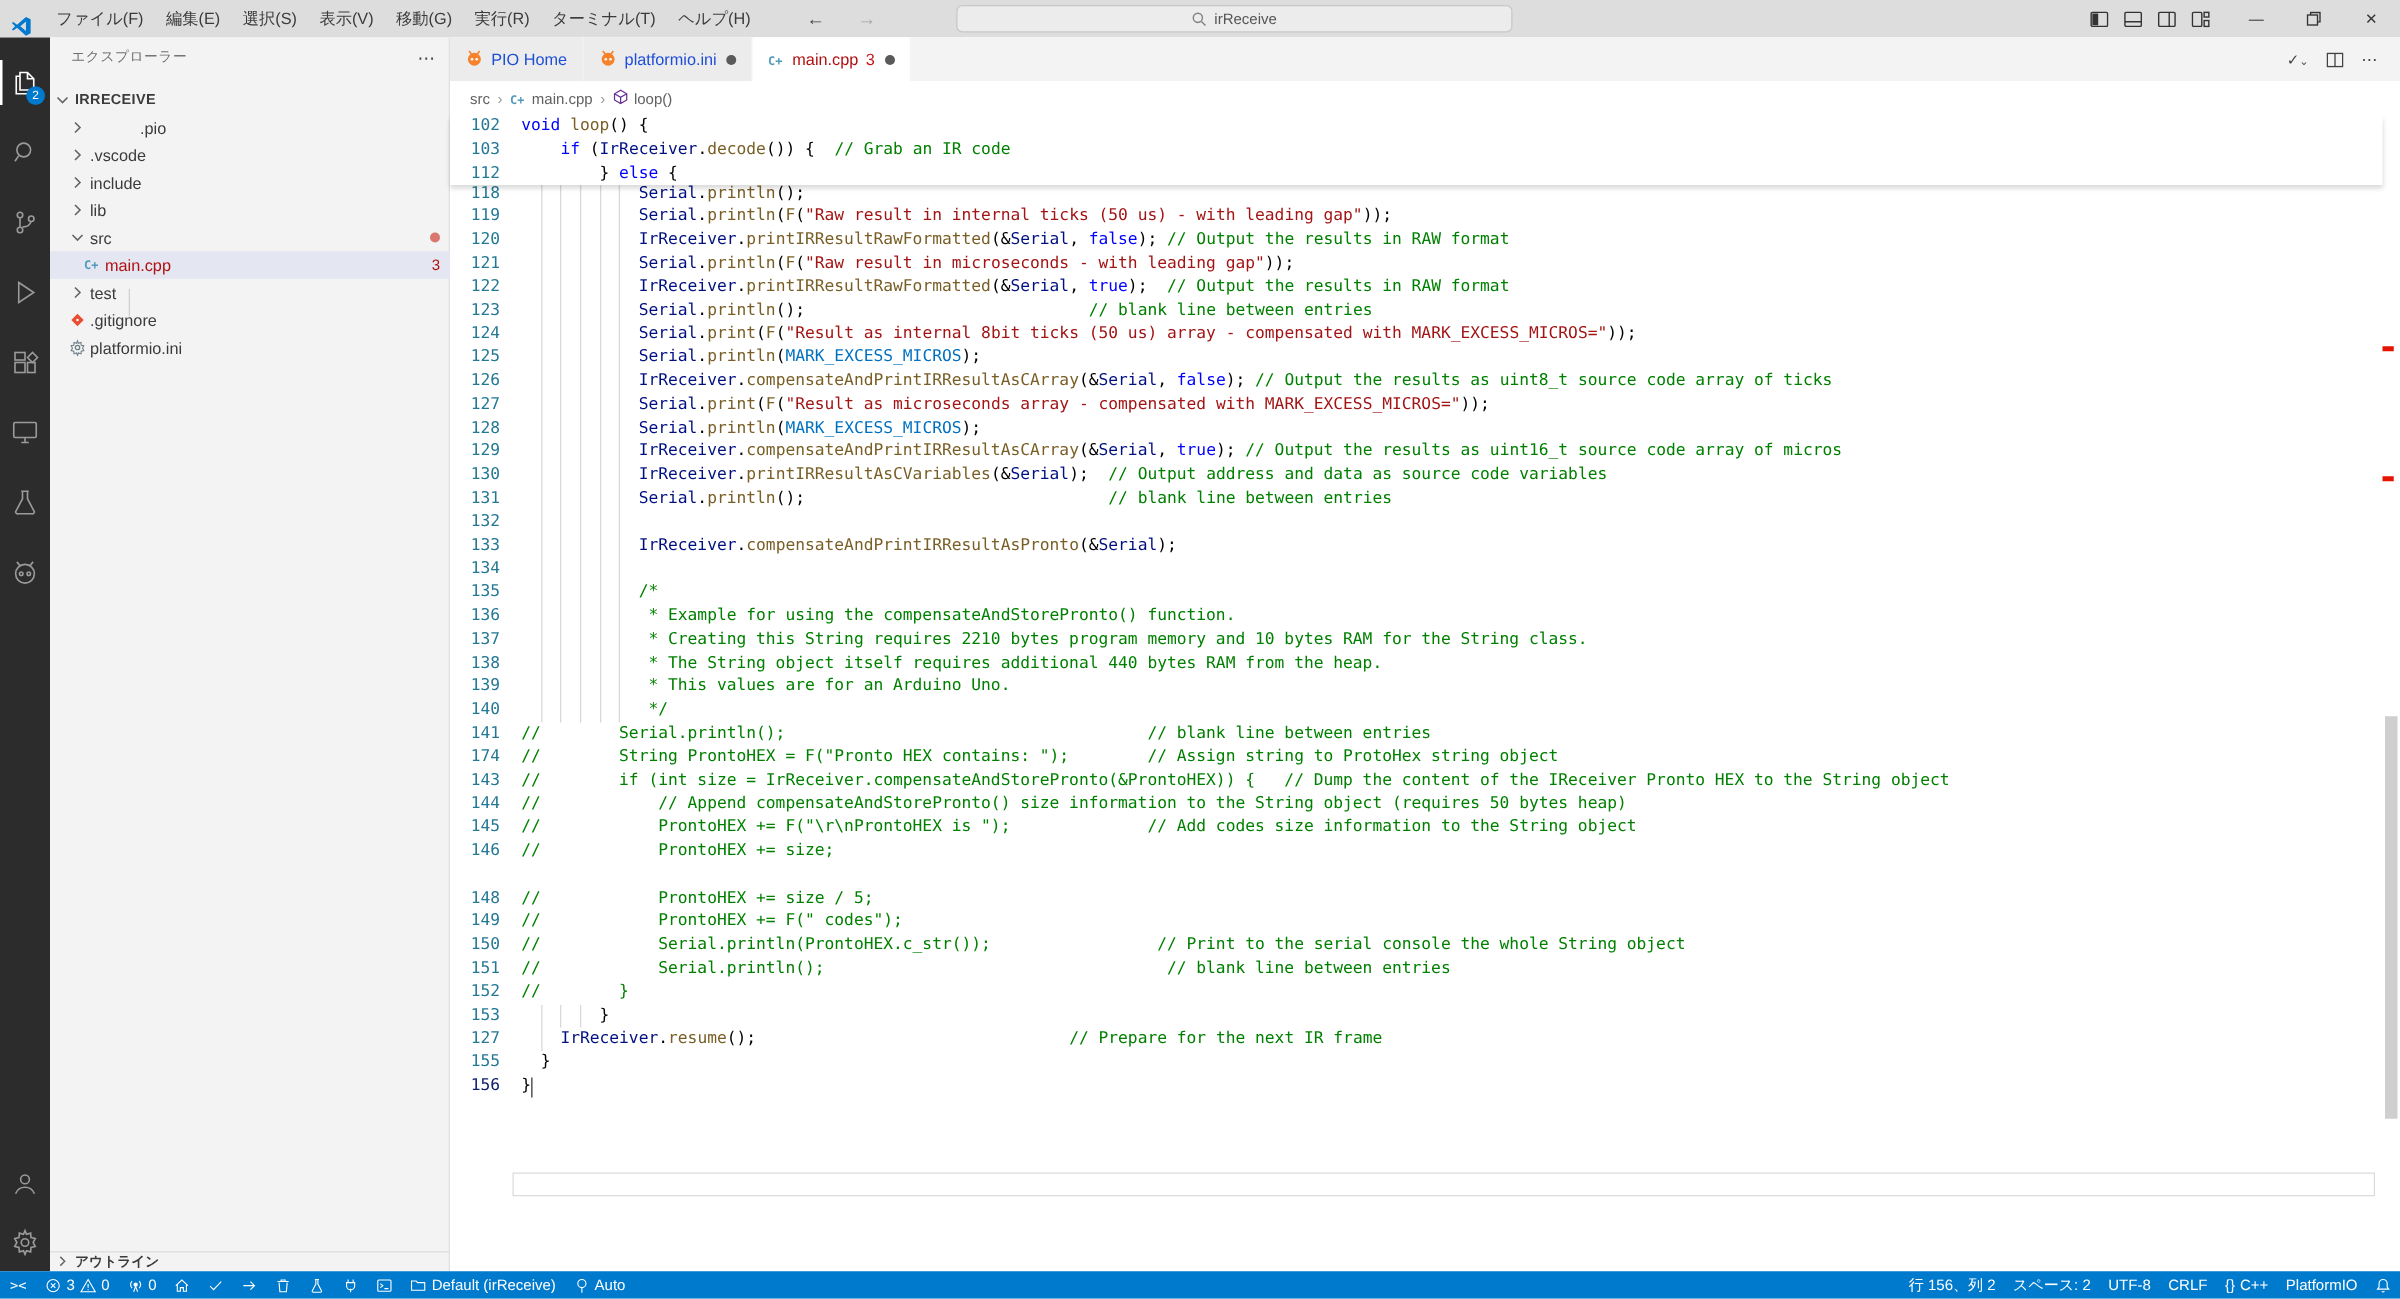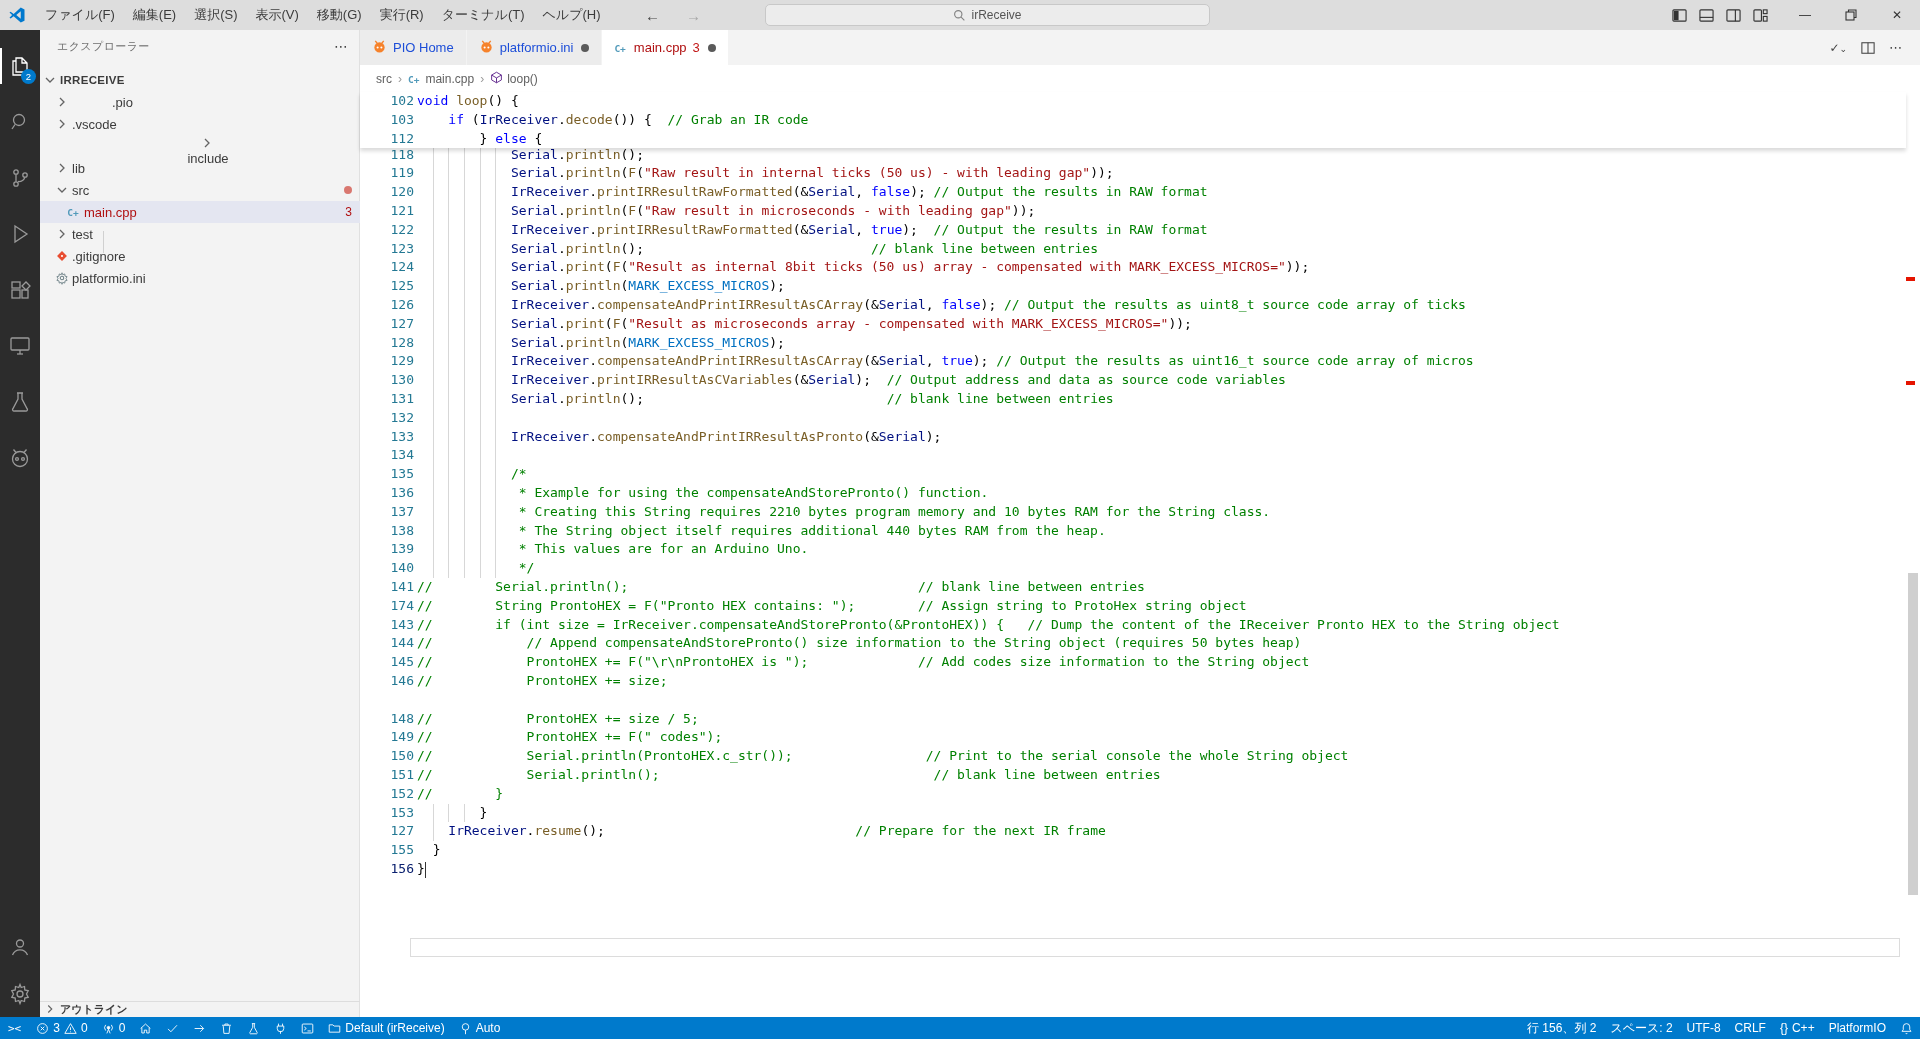--- a/index.html
+++ b/index.html
@@ -1,21 +1,21 @@
 <!DOCTYPE html>
 <html><head>
 <meta charset="utf-8">
 <style>
   * { margin:0; padding:0; box-sizing:border-box; }
   html,body { width:1920px; height:1039px; overflow:hidden; }
   body { font-family:"Liberation Sans","DejaVu Sans",sans-serif; font-size:13px; color:#333; }
   #root { position:relative; width:1920px; height:1039px; background:#fff; }
 
   
-  #titlebar { position:absolute; left:0; top:0; width:1920px; height:30px; background:#dddddd; display:flex; align-items:center; }
+  #titlebar { position:absolute; left:0; top:0; width:1920px; height:30px; background:#dddddd; display:flex; align-items:flex-end; }
   #vscode-logo { width:18px; height:18px; margin:0 10px 0 8px; }
   .menu-item { padding:0 9px; height:30px; line-height:30px; color:#3b3b3b; cursor:default; }
   #nav-arrows { position:absolute; left:645px; top:0; height:30px; display:flex; align-items:center; gap:26px; font-size:15px; }
   #nav-back { color:#444; } #nav-fwd { color:#a6a6a6; }
   #search-box { position:absolute; left:765px; top:4px; width:445px; height:22px; background:#ececec; border:1px solid #c8c8c8; border-radius:5px; display:flex; align-items:center; justify-content:center; color:#555; font-size:12px; }
   #search-box .mag { margin-right:5px; opacity:.7; }
   #win-layout { position:absolute; left:1672px; top:0; height:30px; display:flex; align-items:center; gap:12px; }
   #win-controls { position:absolute; left:1782px; top:0; height:30px; display:flex; }
   .win-btn { width:46px; height:30px; display:flex; align-items:center; justify-content:center; color:#333; font-size:12px; }
 
@@ -52,21 +52,21 @@
   .tab .err-label { color:#b01011; }
   .tab .err-count { color:#c21717; }
   .dirty-dot { width:8px; height:8px; border-radius:4px; background:#5a5a5a; margin-left:2px; }
   #editor-actions { position:absolute; right:18px; top:0; height:35px; display:flex; align-items:center; gap:14px; color:#424242; }
   #breadcrumb { position:absolute; left:0; top:35px; width:1560px; height:27px; display:flex; align-items:center; padding-left:16px; color:#616161; font-size:12px; background:#fff; }
   #breadcrumb .sep { margin:0 6px; color:#9a9a9a; }
   #breadcrumb .bc-item { display:flex; align-items:center; gap:4px; }
 
   
   .code-line, .sticky-line { position:absolute; left:0; width:1560px; height:18.8px; line-height:18.8px; font-family:"DejaVu Sans Mono",monospace; font-size:13px; white-space:pre; }
-  .ln { position:absolute; left:14px; width:40px; text-align:right; color:#237893; }
+  .ln { position:absolute; left:0; width:40px; text-align:right; color:#237893; }
   .ln.cur { color:#0b216f; }
   .lc { position:absolute; left:57px; color:#000; }
   .tk-k{color:#0000ff}.tk-v{color:#001080}.tk-f{color:#795e26}.tk-s{color:#a31515}.tk-c{color:#008000}.tk-m{color:#0070c1}
   #lines-layer { position:absolute; left:0; top:0; width:1560px; height:952px; overflow:hidden; }
   #sticky { position:absolute; left:0; top:62px; width:1546px; height:56.4px; background:#fff; box-shadow:0 3px 4px rgba(0,0,0,.15); z-index:3; }
   .guide { position:absolute; width:1px; background:#d7d7d7; }
   #cur-line-box { position:absolute; left:50px; top:908px; width:1490px; height:19px; border:1px solid #dcdcdc; }
   #cursor { position:absolute; width:1.5px; height:16px; background:#333; }
   #scrollbar { position:absolute; right:0; top:62px; width:14px; height:890px; }
   #scroll-thumb { position:absolute; left:2px; top:481px; width:10px; height:322px; background:rgba(110,110,110,.33); }
@@ -223,21 +223,21 @@
           <span class="tree-label">.pio</span>
         </div>
         <div class="tree-row" style="top: 83px; padding-left: 14px;">
           <span class="twisty">
             <svg width="16" height="16" viewBox="0 0 16 16">
               <polyline points="6,4 10,8 6,12" stroke="#646464" fill="none" stroke-width="1.3"></polyline>
             </svg>
           </span>
           <span class="tree-label">.vscode</span>
         </div>
-        <div class="tree-row" style="top: 105px; padding-left: 14px; flex-direction: column;">
+        <div class="tree-row" style="top: 105px; padding-left: 14px;">
           <span class="twisty">
             <svg width="16" height="16" viewBox="0 0 16 16">
               <polyline points="6,4 10,8 6,12" stroke="#646464" fill="none" stroke-width="1.3"></polyline>
             </svg>
           </span>
           <span class="tree-label">include</span>
         </div>
         <div class="tree-row" style="top: 127px; padding-left: 14px;">
           <span class="twisty">
             <svg width="16" height="16" viewBox="0 0 16 16">

